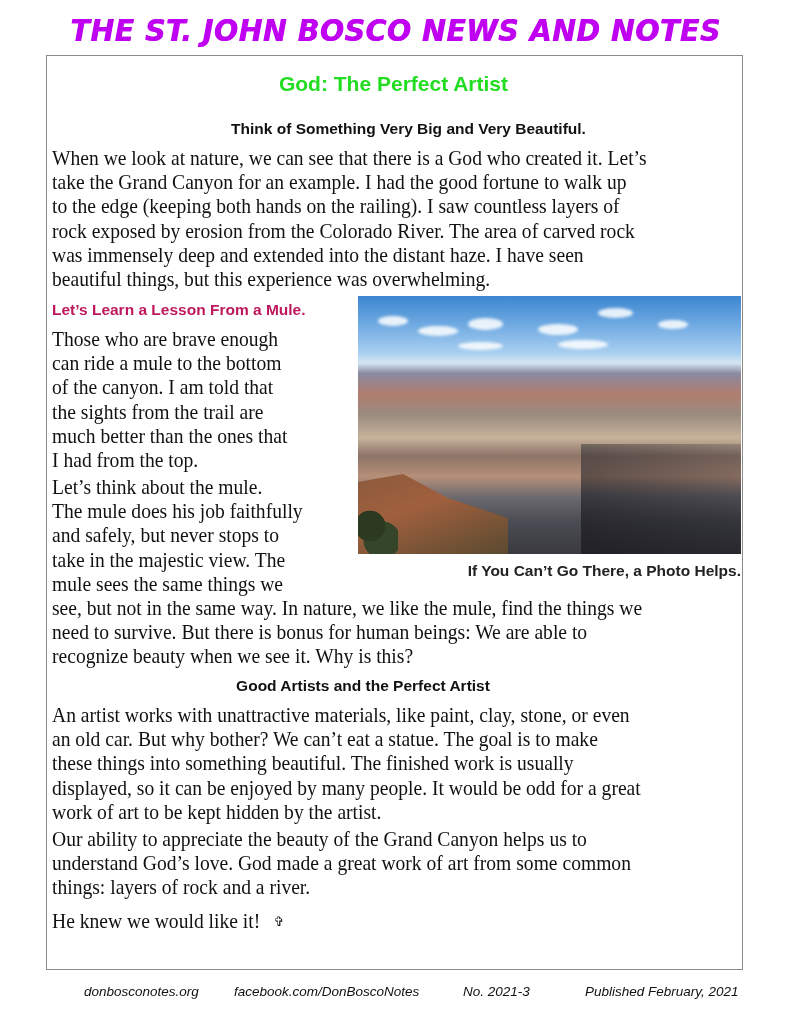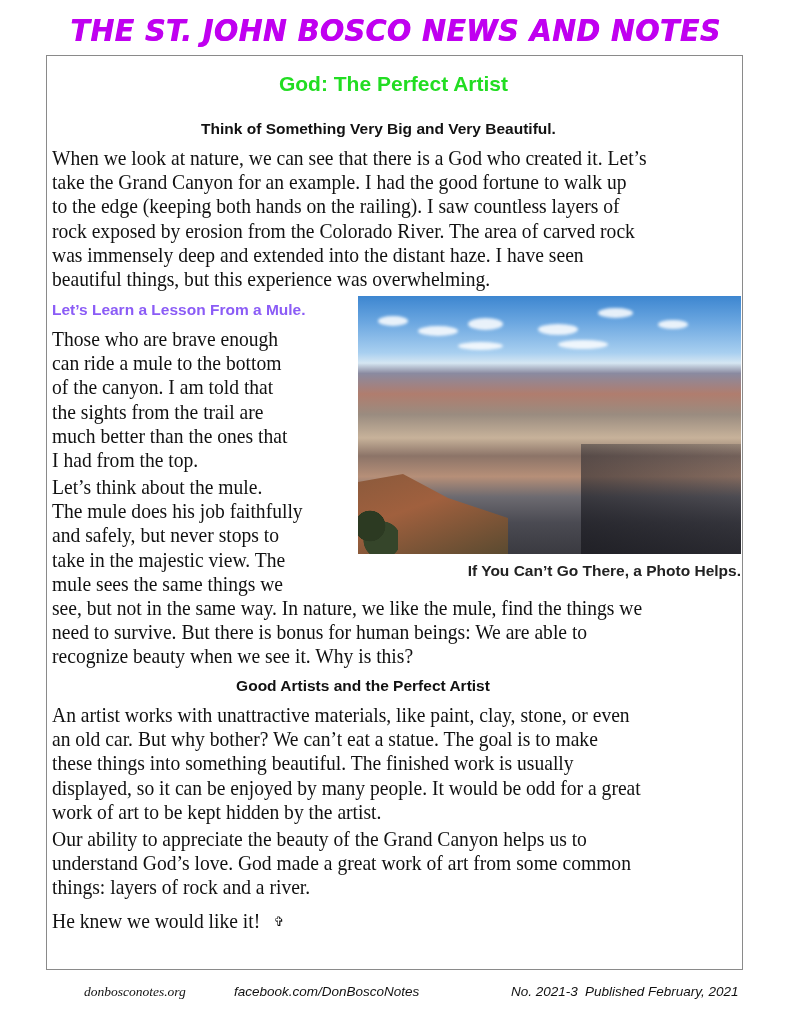--- a/index.html
+++ b/index.html
@@ -23,21 +23,21 @@
     position: absolute; text-align: center;
     font-family: "Liberation Sans", sans-serif; font-weight: bold; font-size: 15.5px; color: #111;
   }
   .para {
     position: absolute; font-family: "Liberation Serif", serif; font-size: 20.4px; line-height: 24.2px; color: #111;
     transform: scaleX(0.96); transform-origin: left top; white-space: nowrap;
   }
   .para .ln { display: block; }
   .side-head {
     position: absolute; left: 52px; top: 301px;
-    font-family: "Liberation Sans", sans-serif; font-weight: bold; font-size: 15.5px; color: #8b5cf6;
+    font-family: "Liberation Sans", sans-serif; font-weight: bold; font-size: 15.5px; color: #be185d;
   }
   .photo {
     position: absolute; left: 358px; top: 296px; width: 383px; height: 258px; overflow: hidden;
     background: linear-gradient(180deg,
       #3d86d0 0%, #6aa6e0 10%, #a8cff0 22%, #d5e6f2 26%,
       #8a8aa0 30%, #b07d6e 38%, #9a8c80 46%, #c7b29a 55%,
       #8c7468 62%, #b68f78 70%, #6c6a70 78%, #4a4a52 88%, #3a3a40 100%);
   }
   .photo .cloud { position: absolute; background: #ffffff; border-radius: 50%; opacity: 0.85; filter: blur(1.5px); }
   .photo .cliff { position: absolute; left: 0; bottom: 0; width: 150px; height: 80px;
@@ -61,21 +61,21 @@
 </style>
 </head>
 <body>
 
 <div class="masthead">THE ST. JOHN BOSCO NEWS AND NOTES</div>
 
 <div class="frame"></div>
 
 <div class="article-title">God: The Perfect Artist</div>
 
-<div class="subhead" style="left:30px; top:120px; width:697px;">Think of Something Very Big and Very Beautiful.</div>
+<div class="subhead" style="left:60px; top:120px; width:697px;">Think of Something Very Big and Very Beautiful.</div>
 <div class="para" style="left:52px; top:146px;">
   <span class="ln">When we look at nature, we can see that there is a God who created it.  Let’s</span>
   <span class="ln">take the Grand Canyon for an example.  I had the good fortune to walk up</span>
   <span class="ln">to the edge (keeping both hands on the railing).  I saw countless layers of</span>
   <span class="ln">rock exposed by erosion from the Colorado River.  The area of carved rock</span>
   <span class="ln">was immensely deep and extended into the distant haze.  I have seen</span>
   <span class="ln">beautiful things, but this experience was overwhelming.</span>
 </div>
 
 <div class="side-head">Let’s Learn a Lesson From a Mule.</div>
@@ -124,17 +124,17 @@
 <div class="para" style="left:52px; top:827px;">
   <span class="ln">Our ability to appreciate the beauty of the Grand Canyon helps us to</span>
   <span class="ln">understand God’s love.  God made a great work of art from some common</span>
   <span class="ln">things: layers of rock and a river.</span>
 </div>
 <div class="para" style="left:52px; top:909px;">
   <span>He knew we would like it!</span><span class="cross">✞</span>
 </div>
 
 <div class="footer">
-  <span style="left:84px;font-family:Liberation Serif, serif;">donbosconotes.org</span>
+  <span style="left:84px;">donbosconotes.org</span>
   <span style="left:234px;">facebook.com/DonBoscoNotes</span>
-  <span style="left:463px;margin-left:48px;">No. 2021-3</span>
+  <span style="left:463px;">No. 2021-3</span>
   <span style="left:585px;">Published February, 2021</span>
 </div>
 
 </body></html>

